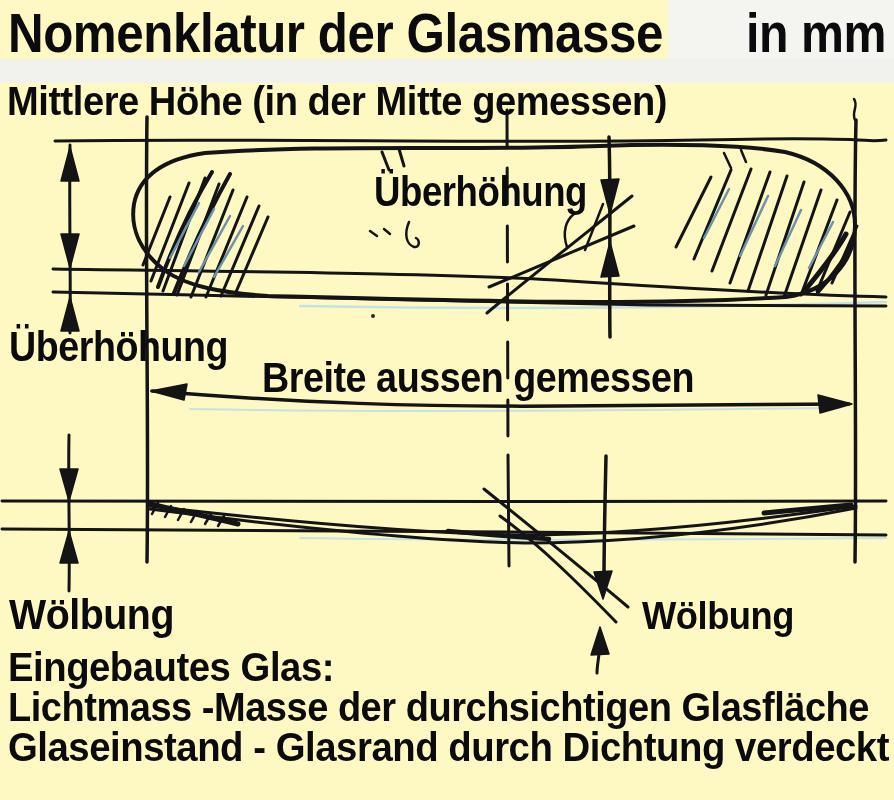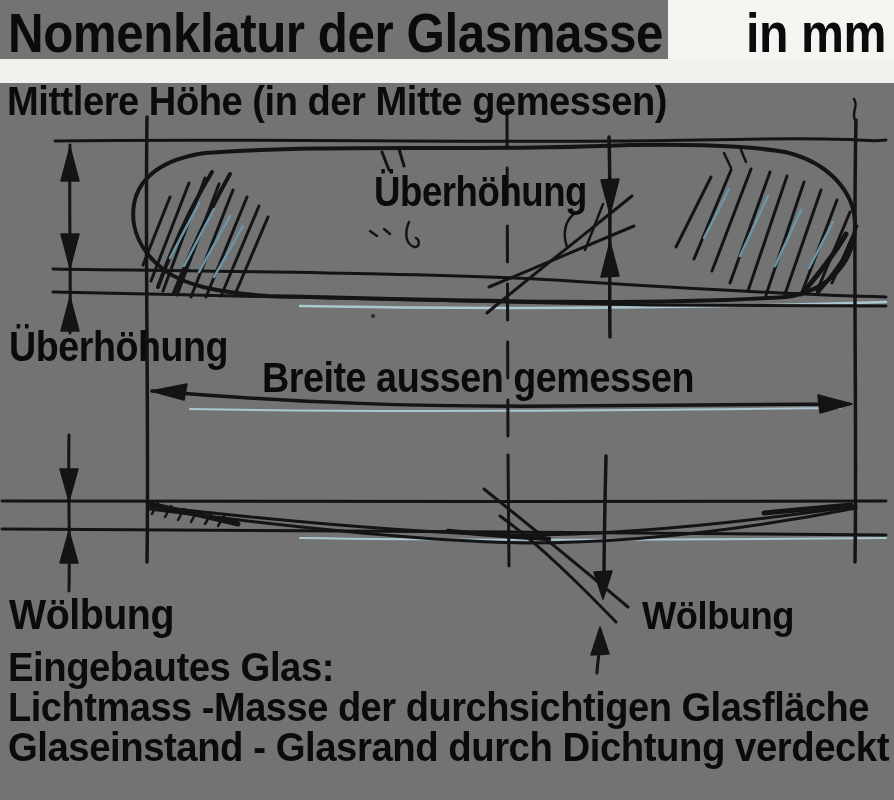--- a/index.html
+++ b/index.html
@@ -1,18 +1,18 @@
 <!DOCTYPE html>
 <html><head>
 <meta charset="utf-8">
 <style>
   html,body{margin:0;padding:0;background:#e8e8e6;}
   #stage{
     position:relative;width:894px;height:800px;overflow:hidden;
-    background:#737373;
+    background:#fef9c3;
     font-family:"Liberation Sans",sans-serif;
   }
   .lbl{
     position:absolute;
     font-family:"Liberation Sans",sans-serif;
     font-weight:700;
     color:#0b0b0d;
     white-space:nowrap;
     line-height:1;
     transform-origin:0 0;

